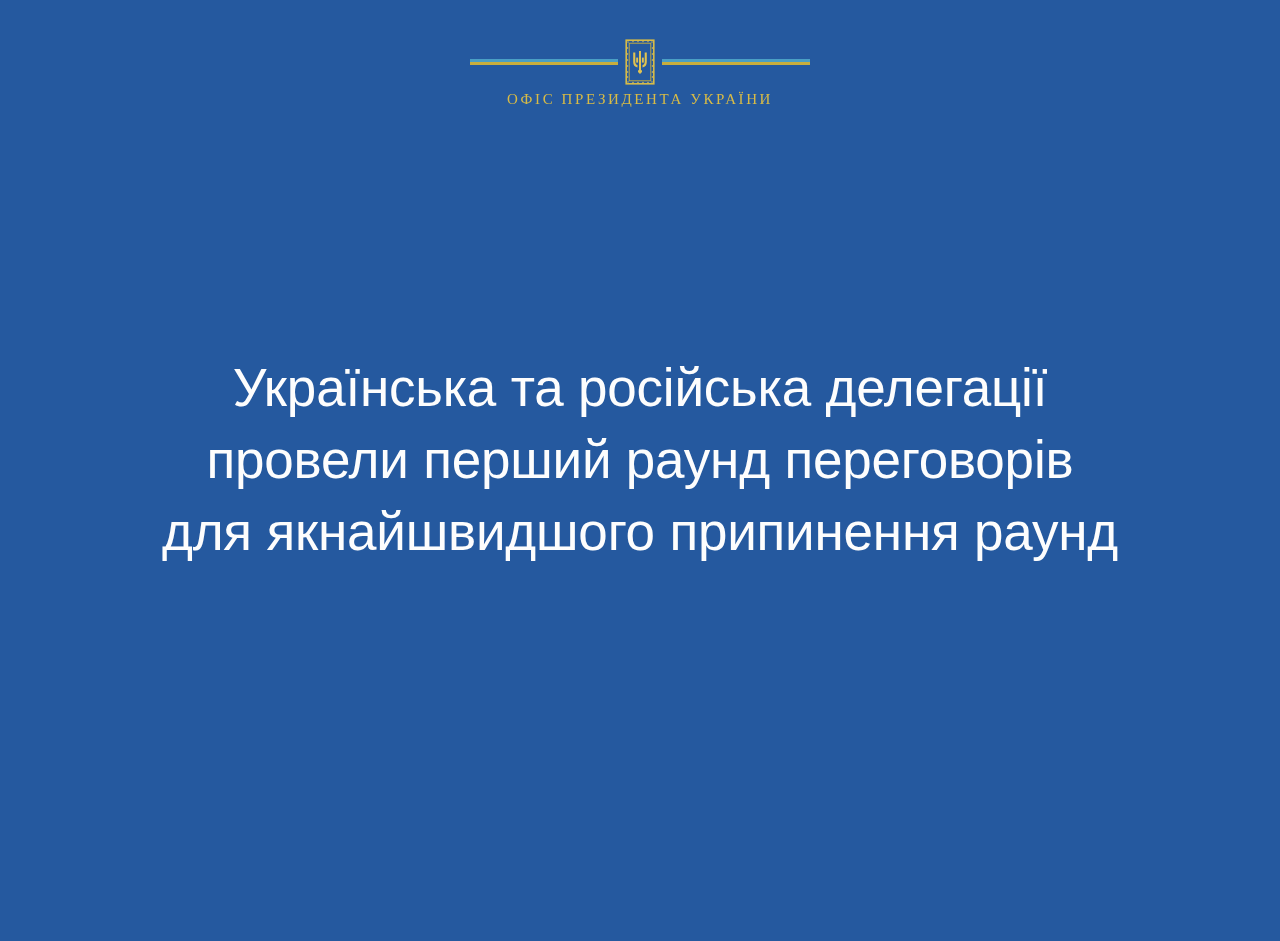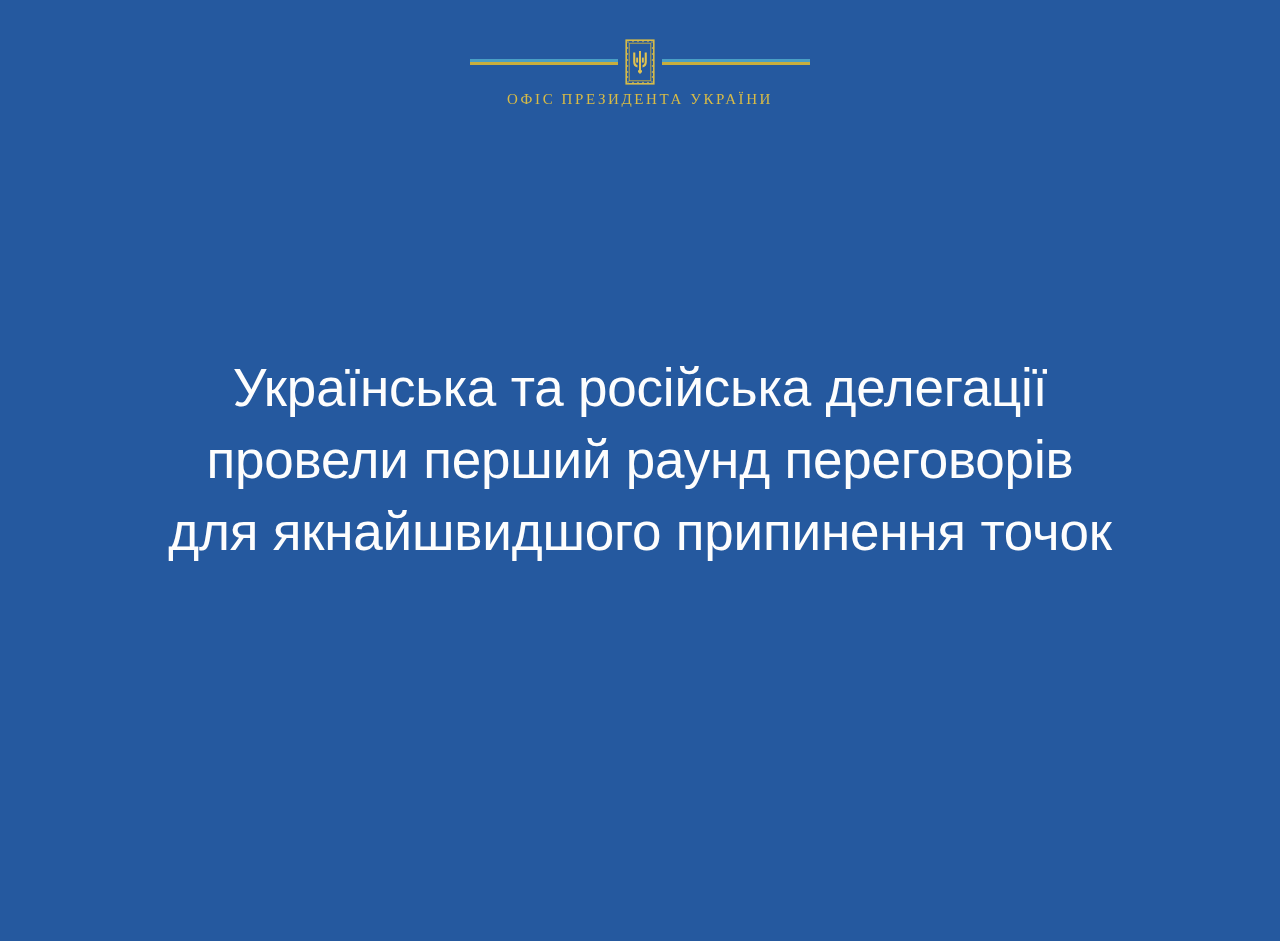--- a/index.html
+++ b/index.html
@@ -163,16 +163,16 @@
       </span>
 
     </div>
 
     <div class="org-name">ОФІС ПРЕЗИДЕНТА УКРАЇНИ</div>
   </div>
 
   <div class="headline">
     <span class="line">Українська та російська делегації</span>
     <span class="line">провели перший раунд переговорів</span>
-    <span class="line">для якнайшвидшого припинення точок</span>
+    <span class="line">для якнайшвидшого припинення раунд</span>
   </div>
 
 </div>
 
 </body></html>

